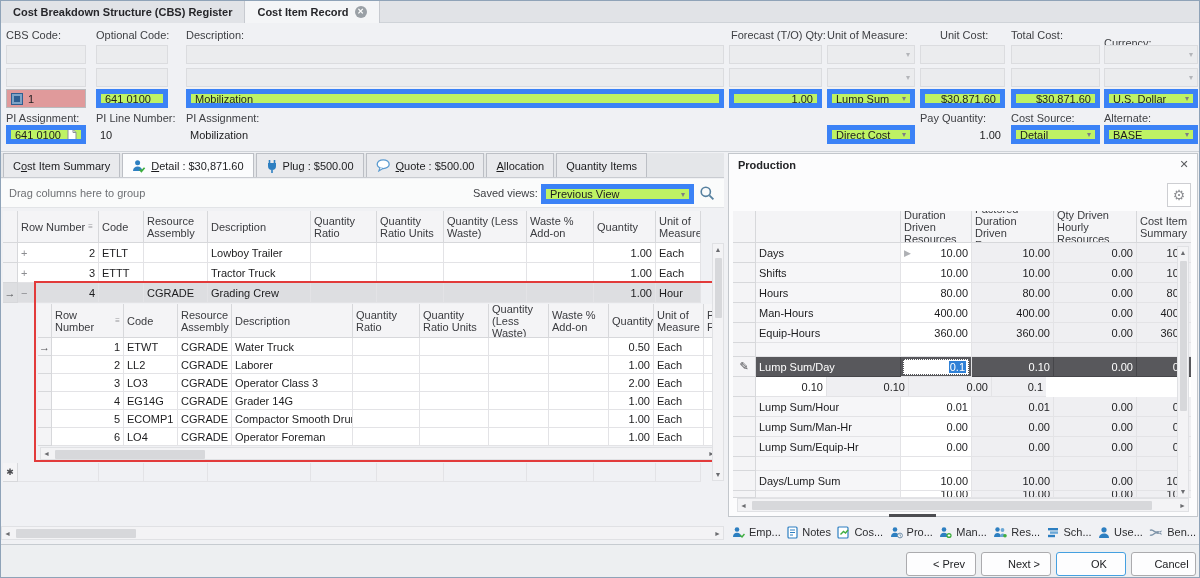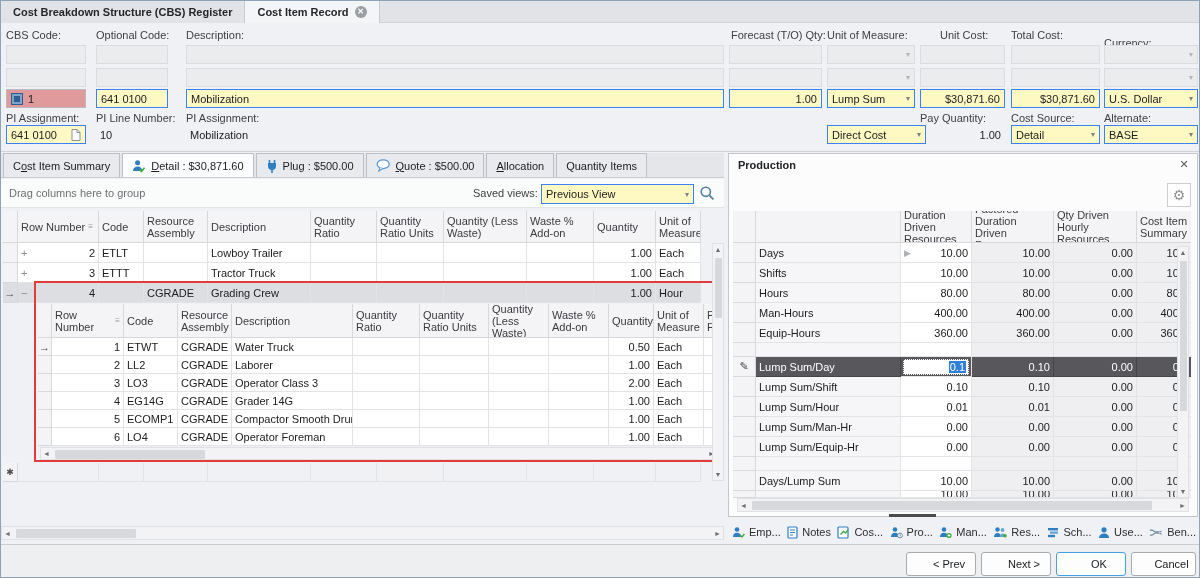--- a/index.html
+++ b/index.html
@@ -11,21 +11,21 @@
   
   .ttabs{left:0;top:0;width:1198px;height:22px;background:#e1e3e7;border-bottom:1px solid #cfd3d8;display:flex;}
   .ttab{height:22px;line-height:21px;padding:0 12px;font-weight:bold;background:#e1e3e7;border-right:1px solid #c7cad0;color:#26262a;display:flex;align-items:center;gap:6px;}
   .ttab.act{background:#f4f5f7;}
   .tclose{width:12px;height:12px;border-radius:50%;background:#9aa0a6;color:#fff;font-size:8px;line-height:12px;text-align:center;font-weight:bold;}
 
   
   .lbl{color:#3f4044;height:13px;line-height:13px;white-space:nowrap;}
   .fld{height:19px;display:flex;align-items:center;padding:0 4px;overflow:hidden;white-space:nowrap;}
   .dis{background:#ebecee;border:1px solid #dbdcdf;}
-  .inp{background:#fef9c3;border:1px solid #3b82f6;}
+  .inp{background:#bef264;border:5px solid #3b82f6;}
   .ro{padding:0 4px;}
   .r{justify-content:flex-end;text-align:right;}
   .cmb{justify-content:space-between;}
   .caretdn{color:#7d7f84;font-size:8px;}
   .dis .caretdn{color:#b3b5b9;}
   .redcell{background:#e09a9b;border:1px solid #b9babd;gap:5px;}
   .cbsicon{width:12px;height:12px;background:#7ea3c6;border:1px solid #2e5f92;display:inline-block;position:relative;flex:none;}
   .cbsicon::after{content:"";position:absolute;left:2px;top:2px;right:2px;bottom:2px;background:#2e5f92;}
   .hline{left:0;top:150px;width:1198px;height:1px;background:#cfd3d8;}
 
@@ -183,21 +183,21 @@
 
   <div class="abs fld inp cmb" style="left:5px;top:124px;width:80px;">
     <span>641 0100</span>
     <svg width="10" height="12" viewBox="0 0 10 12">
         <path d="M1 .5h5l3 3v8H1z" fill="#fff" stroke="#8a9199"></path>
         <path d="M6 .5v3h3" fill="none" stroke="#8a9199"></path>
       </svg>
   </div>
   <div class="abs fld ro" style="left:95px;top:124px;width:72px;">10</div>
   <div class="abs fld ro" style="left:185px;top:124px;width:538px;">Mobilization</div>
-  <div class="abs fld inp cmb" style="left:826px;top:124px;width:99px;">
+  <div class="abs fld inp cmb" style="left:826px;top:124px;width:88px;">
       <span>Direct Cost</span>
       <span class="caretdn">▾</span>
     </div>
   <div class="abs fld ro r" style="left:919px;top:124px;width:85px;">1.00</div>
   <div class="abs fld inp cmb" style="left:1010px;top:124px;width:89px;">
       <span>Detail</span>
       <span class="caretdn">▾</span>
     </div>
   <div class="abs fld inp cmb" style="left:1103px;top:124px;width:94px;">
       <span>BASE</span>
@@ -535,21 +535,20 @@
           <div class="editor">
             <span class="seltext">0.1</span>
           </div>
         </div>
       <div class="gc xc w3 r">0.10</div>
       <div class="gc xc w4 r">0.00</div>
       <div class="gc xc w5 r">0.1</div>
     </div>
     <div class="grow row prow">
       <div class="gc mk w0"></div>
-      <div class="gc lc w1">Lump Sum/Shift</div>
       <div class="gc dc w2 r">0.10</div>
       <div class="gc xc w3 r">0.10</div>
       <div class="gc xc w4 r">0.00</div>
       <div class="gc xc w5 r">0.1</div>
     </div>
     <div class="grow row prow">
       <div class="gc mk w0"></div>
       <div class="gc lc w1">Lump Sum/Hour</div>
       <div class="gc dc w2 r">0.01</div>
       <div class="gc xc w3 r">0.01</div>

